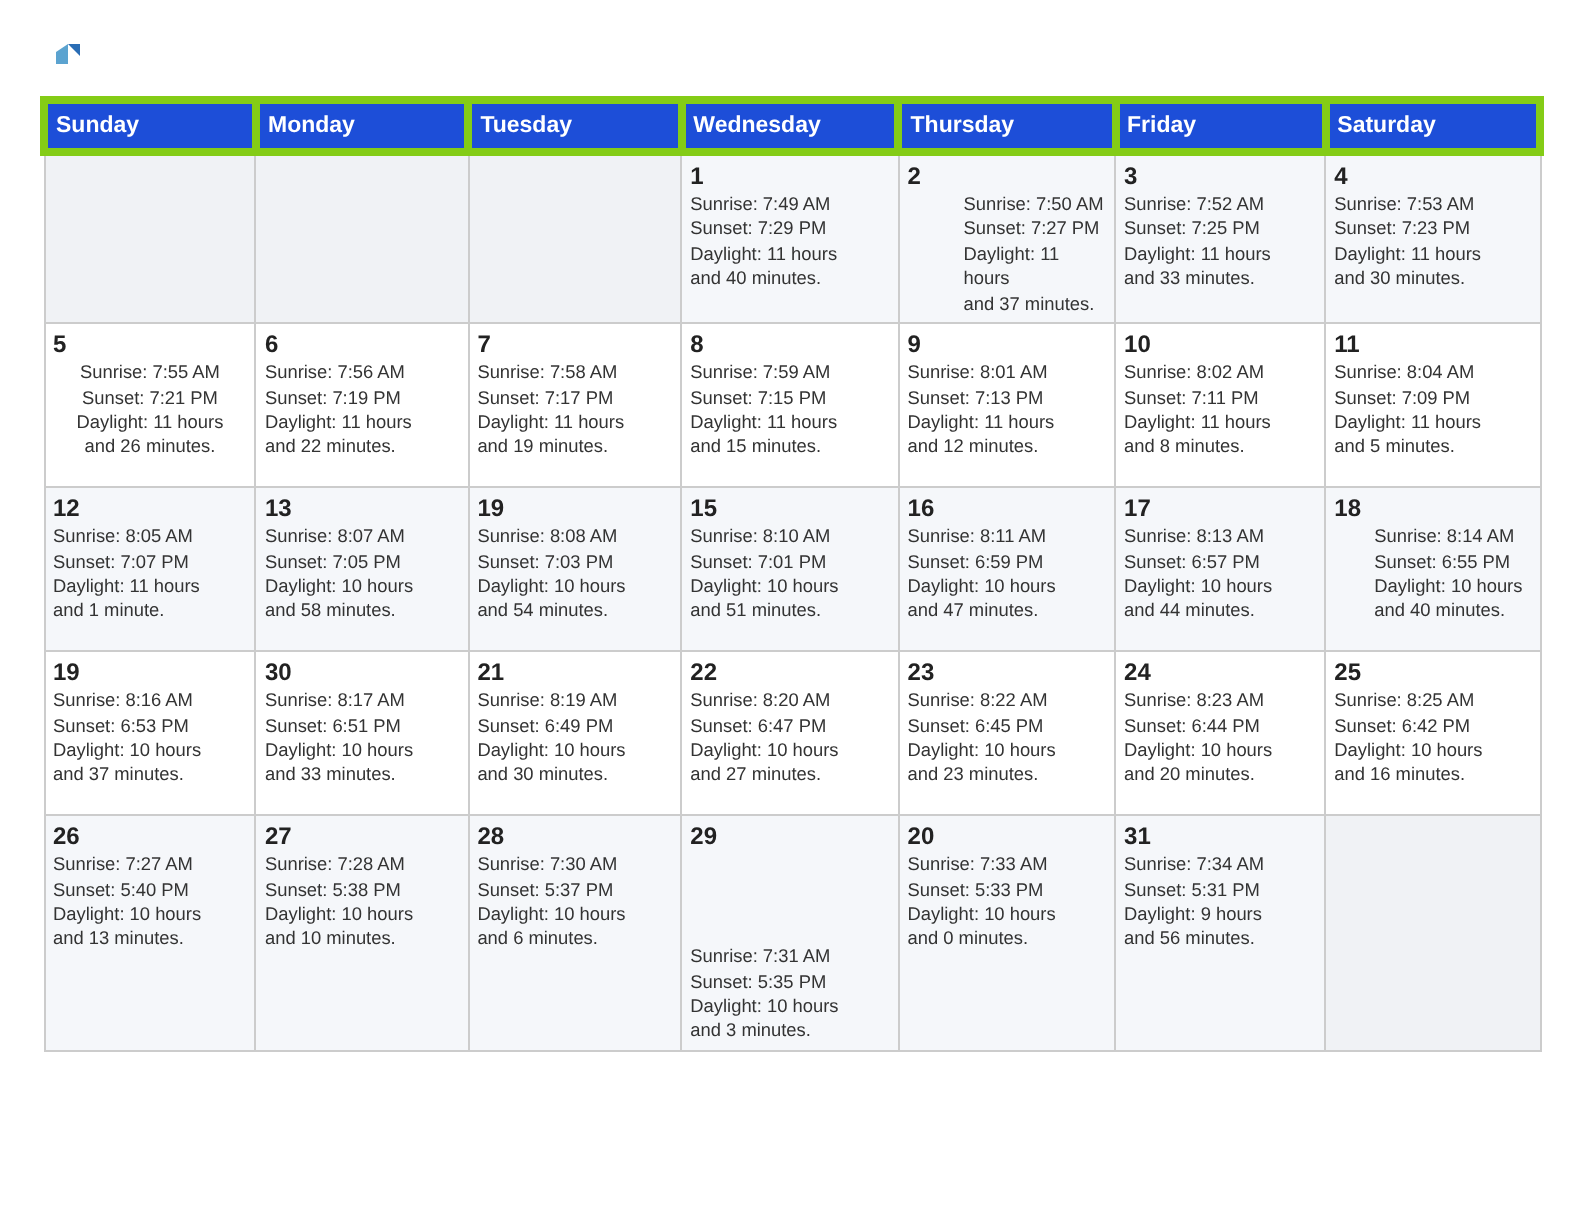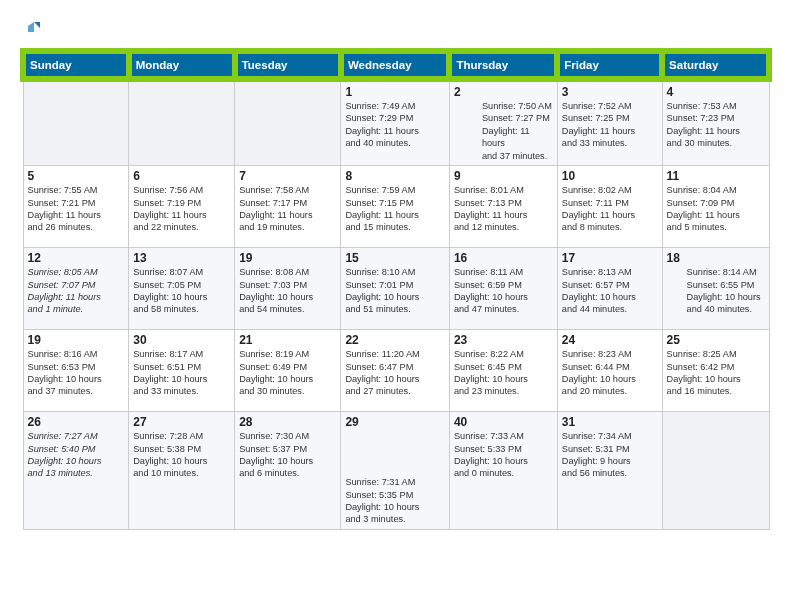--- a/index.html
+++ b/index.html
@@ -52,27 +52,27 @@
       font-size: 14px;
       color: #555;
       margin-top: 1px;
     }
     .calendar {
       width: 100%;
       border-collapse: collapse;
       border: 1px solid #bbb;
     }
     .calendar th {
-      background: #0369a1;
+      background: #1d4ed8;
       color: #fff;
       font-size: 11.5px;
       font-weight: bold;
       padding: 5px 4px;
       text-align: left;
-      border: 6px solid #84cc16;
+      border: 4px solid #84cc16;
     }
     .calendar td {
       border: 1px solid #ccc;
       vertical-align: top;
       padding: 3px 4px;
       width: 113px;
       height: 82px;
       background: #fff;
     }
     .calendar tr:nth-child(odd) td {
@@ -160,21 +160,21 @@
             <span class="day-number">4</span>
             <div class="day-info" style="white-space: pre-line;">Sunrise: 7:53 AM
 Sunset: 7:23 PM
 Daylight: 11 hours
 and 30 minutes.</div>
           </td>
         </tr>
         <tr>
           <td>
             <span class="day-number">5</span>
-            <div class="day-info" style="white-space: pre-line;">Sunrise: 7:55 AM
+            <div class="day-info" style="white-space: pre-line; text-align: center;">Sunrise: 7:55 AM
 Sunset: 7:21 PM
 Daylight: 11 hours
 and 26 minutes.</div>
           </td>
           <td>
             <span class="day-number">6</span>
             <div class="day-info" style="white-space: pre-line;">Sunrise: 7:56 AM
 Sunset: 7:19 PM
 Daylight: 11 hours
 and 22 minutes.</div>
@@ -211,21 +211,21 @@
             <span class="day-number">11</span>
             <div class="day-info" style="white-space: pre-line;">Sunrise: 8:04 AM
 Sunset: 7:09 PM
 Daylight: 11 hours
 and 5 minutes.</div>
           </td>
         </tr>
         <tr>
           <td>
             <span class="day-number">12</span>
-            <div class="day-info" style="white-space: pre-line; font-style: italic;">Sunrise: 8:05 AM
+            <div class="day-info" style="white-space: pre-line;">Sunrise: 8:05 AM
 Sunset: 7:07 PM
 Daylight: 11 hours
 and 1 minute.</div>
           </td>
           <td>
             <span class="day-number">13</span>
             <div class="day-info" style="white-space: pre-line;">Sunrise: 8:07 AM
 Sunset: 7:05 PM
 Daylight: 10 hours
 and 58 minutes.</div>
@@ -283,21 +283,21 @@
           </td>
           <td>
             <span class="day-number">21</span>
             <div class="day-info" style="white-space: pre-line;">Sunrise: 8:19 AM
 Sunset: 6:49 PM
 Daylight: 10 hours
 and 30 minutes.</div>
           </td>
           <td>
             <span class="day-number">22</span>
-            <div class="day-info" style="white-space: pre-line;">Sunrise: 11:20 AM
+            <div class="day-info" style="white-space: pre-line;">Sunrise: 8:20 AM
 Sunset: 6:47 PM
 Daylight: 10 hours
 and 27 minutes.</div>
           </td>
           <td>
             <span class="day-number">23</span>
             <div class="day-info" style="white-space: pre-line;">Sunrise: 8:22 AM
 Sunset: 6:45 PM
 Daylight: 10 hours
 and 23 minutes.</div>
@@ -313,21 +313,21 @@
             <span class="day-number">25</span>
             <div class="day-info" style="white-space: pre-line;">Sunrise: 8:25 AM
 Sunset: 6:42 PM
 Daylight: 10 hours
 and 16 minutes.</div>
           </td>
         </tr>
         <tr>
           <td>
             <span class="day-number">26</span>
-            <div class="day-info" style="white-space: pre-line; font-style: italic;">Sunrise: 7:27 AM
+            <div class="day-info" style="white-space: pre-line;">Sunrise: 7:27 AM
 Sunset: 5:40 PM
 Daylight: 10 hours
 and 13 minutes.</div>
           </td>
           <td>
             <span class="day-number">27</span>
             <div class="day-info" style="white-space: pre-line;">Sunrise: 7:28 AM
 Sunset: 5:38 PM
 Daylight: 10 hours
 and 10 minutes.</div>
@@ -340,21 +340,21 @@
 and 6 minutes.</div>
           </td>
           <td>
             <span class="day-number">29</span>
             <div class="day-info" style="white-space: pre-line; margin-top: 47px;">Sunrise: 7:31 AM
 Sunset: 5:35 PM
 Daylight: 10 hours
 and 3 minutes.</div>
           </td>
           <td>
-            <span class="day-number">40</span>
+            <span class="day-number">20</span>
             <div class="day-info" style="white-space: pre-line;">Sunrise: 7:33 AM
 Sunset: 5:33 PM
 Daylight: 10 hours
 and 0 minutes.</div>
           </td>
           <td>
             <span class="day-number">31</span>
             <div class="day-info" style="white-space: pre-line;">Sunrise: 7:34 AM
 Sunset: 5:31 PM
 Daylight: 9 hours

